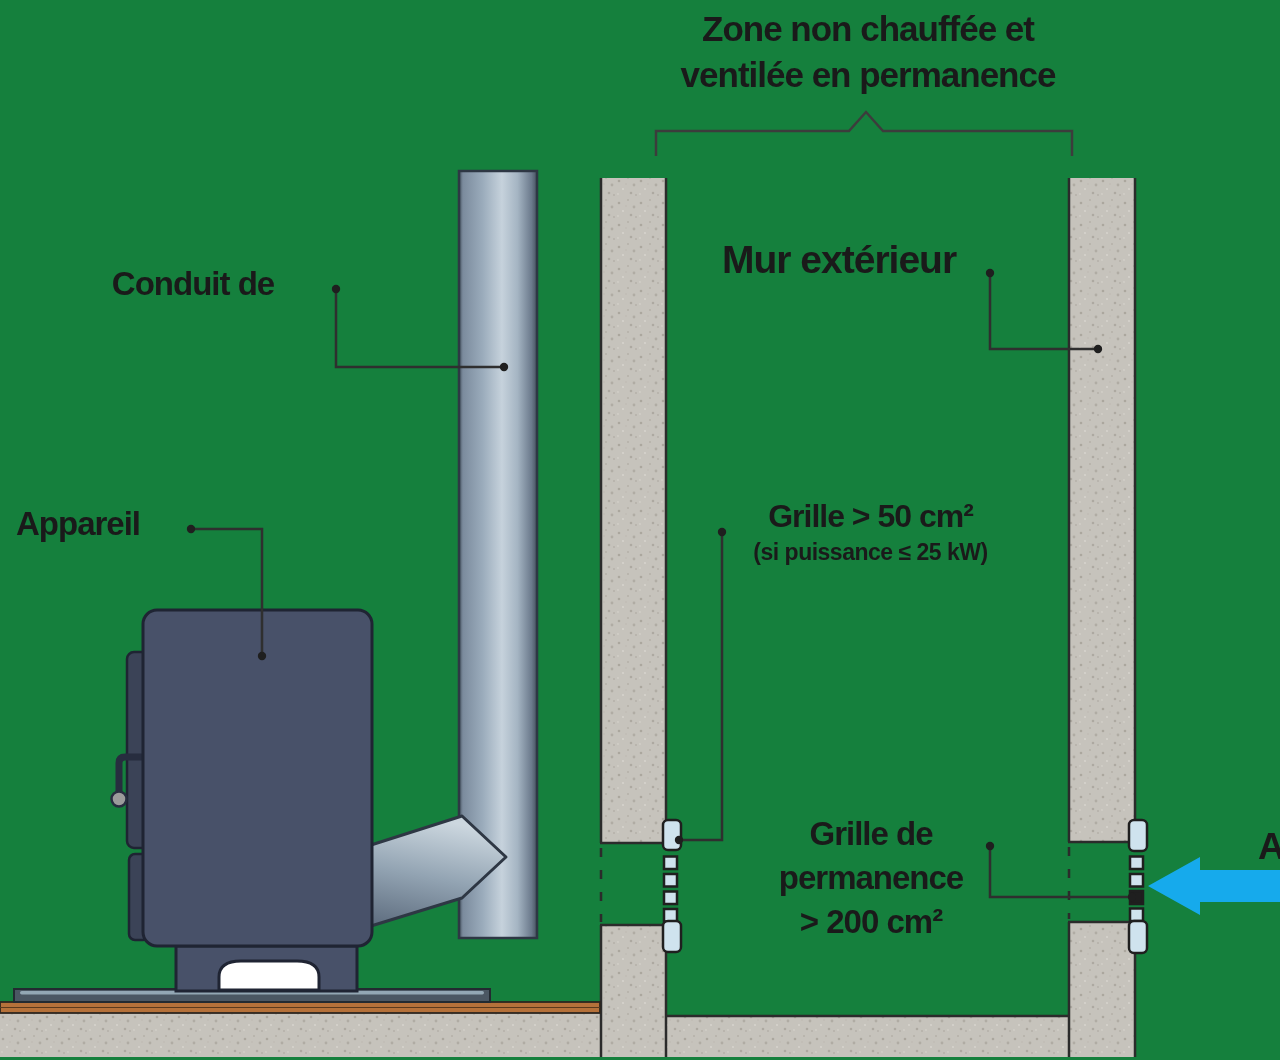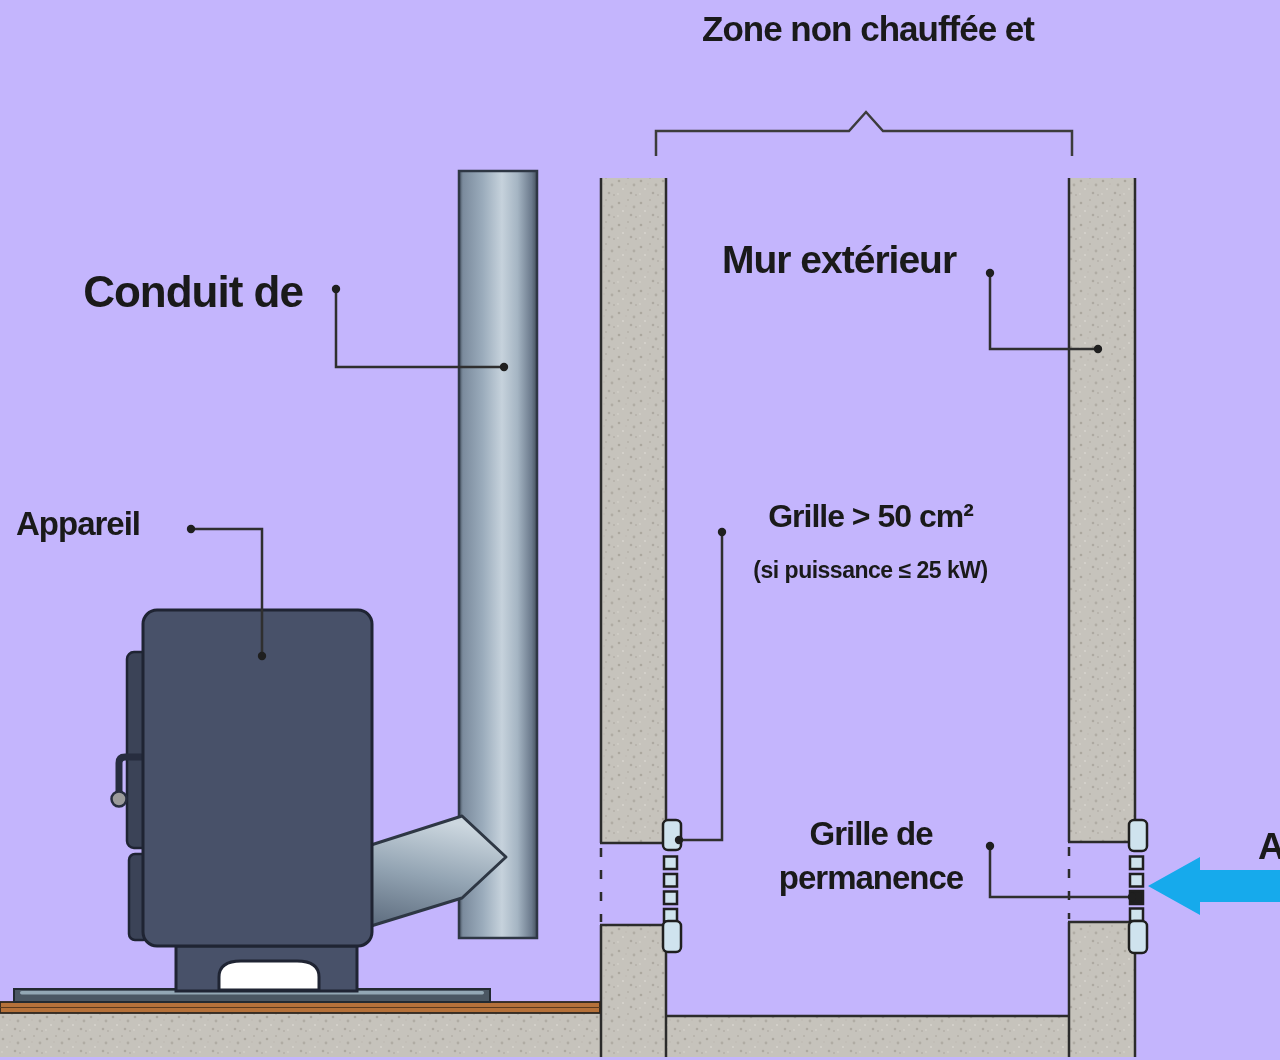--- a/index.html
+++ b/index.html
@@ -1,28 +1,28 @@
 <!DOCTYPE html>
 <html><head>
 <meta charset="utf-8">
 <style>
   html,body{margin:0;padding:0;background:#fff;}
-  #stage{position:relative;width:1280px;height:1060px;background:#c4b5fd;overflow:hidden;
+  #stage{position:relative;width:1280px;height:1060px;background:#15803d;overflow:hidden;
          font-family:"Liberation Sans","DejaVu Sans",sans-serif;}
   #scene{position:absolute;left:0;top:0;width:1280px;height:1060px;}
   .lbl{position:absolute;font-weight:700;color:#1a1a1a;letter-spacing:-1px;white-space:nowrap;}
   .center{text-align:center;}
   .block{display:block;}
   .title{left:598px;top:6px;width:540px;font-size:35px;line-height:46px;}
-  .conduit{left:58px;top:269px;width:270px;font-size:44px;line-height:45px;}
+  .conduit{left:58px;top:261px;width:270px;font-size:33px;line-height:45px;}
   .appareil{left:8px;top:505px;font-size:33px;margin-left:8px;}
   .mur{left:722px;top:238px;font-size:39px;}
   .grille50{left:718px;top:498px;width:305px;}
   .grille50 .main{font-size:32px;display:block;}
-  .grille50 .sub{font-size:23px;letter-spacing:-0.5px;display:block;margin-top:22px;}
+  .grille50 .sub{font-size:23px;letter-spacing:-0.5px;display:block;margin-top:4px;}
   .grille200{left:756px;top:812px;width:230px;font-size:33px;line-height:44px;}
   .air{left:1258px;top:826px;font-size:37px;}
 </style>
 </head>
 <body>
 
 <div id="stage">
 
   <svg id="scene" viewBox="0 0 1280 1060" aria-hidden="true">
     <defs>
@@ -143,35 +143,37 @@
         <circle cx="679" cy="840" r="4.2"></circle>
       <circle cx="990" cy="846" r="4.2"></circle>
         <circle cx="1132" cy="897" r="4.2"></circle>
     </g>
 
     <polygon points="1148,886 1200,857 1200,870 1280,870 1280,902 1200,902 1200,915" fill="#16aaec"></polygon>
   </svg>
 
   <div class="lbl title center">
     <span class="block">Zone non chauffée et</span>
+    <span class="block">ventilée en permanence</span>
   </div>
 
   <div class="lbl conduit center">
     <span class="block">Conduit de</span>
   </div>
 
   <div class="lbl appareil">Appareil</div>
 
   <div class="lbl mur">Mur extérieur</div>
 
   <div class="lbl grille50 center">
     <span class="main">Grille &gt; 50 cm²</span>
     <span class="sub">(si puissance ≤ 25 kW)</span>
   </div>
 
   <div class="lbl grille200 center">
     <span class="block">Grille de</span>
     <span class="block">permanence</span>
+    <span class="block">&gt; 200 cm²</span>
   </div>
 
   <div class="lbl air">Air</div>
 
 </div>
 
 </body></html>

